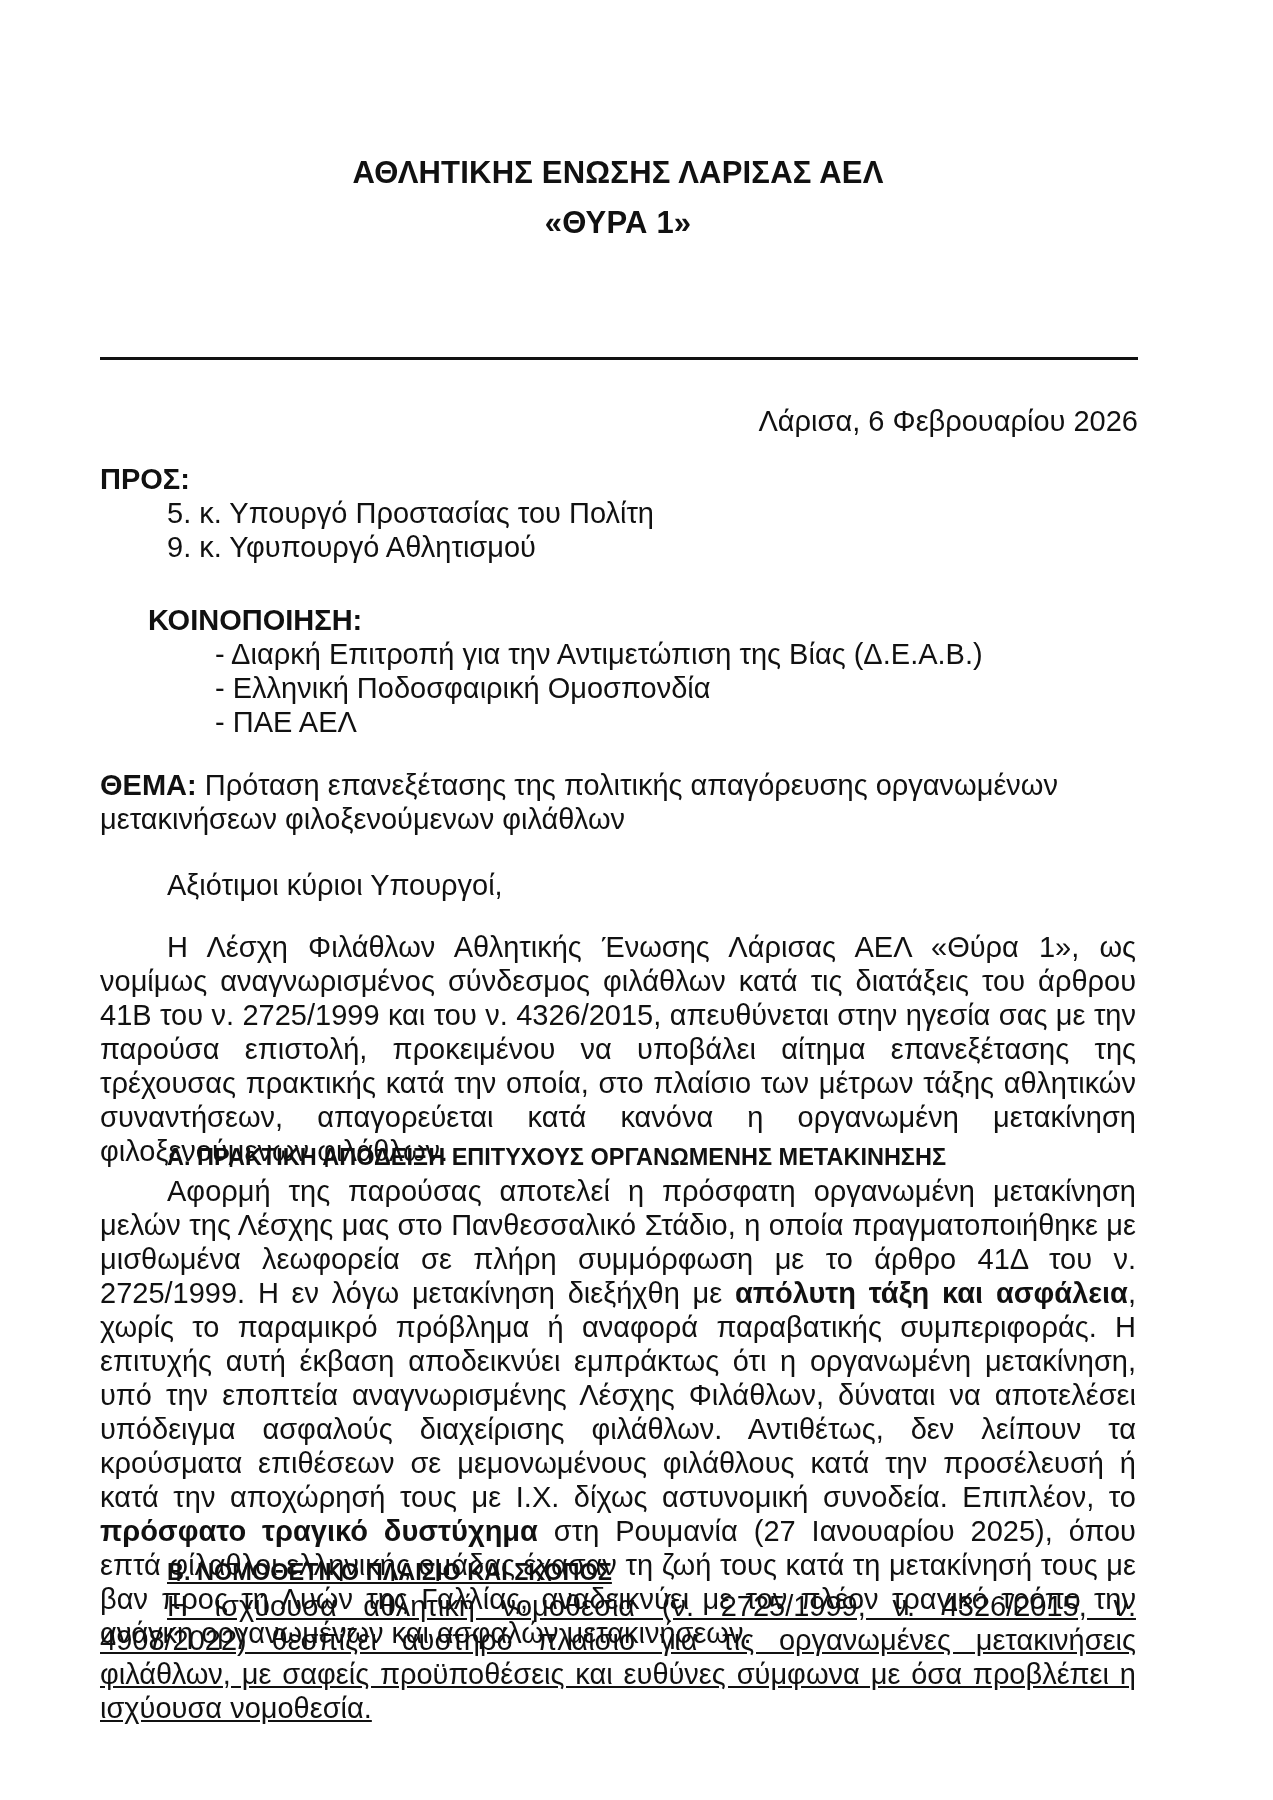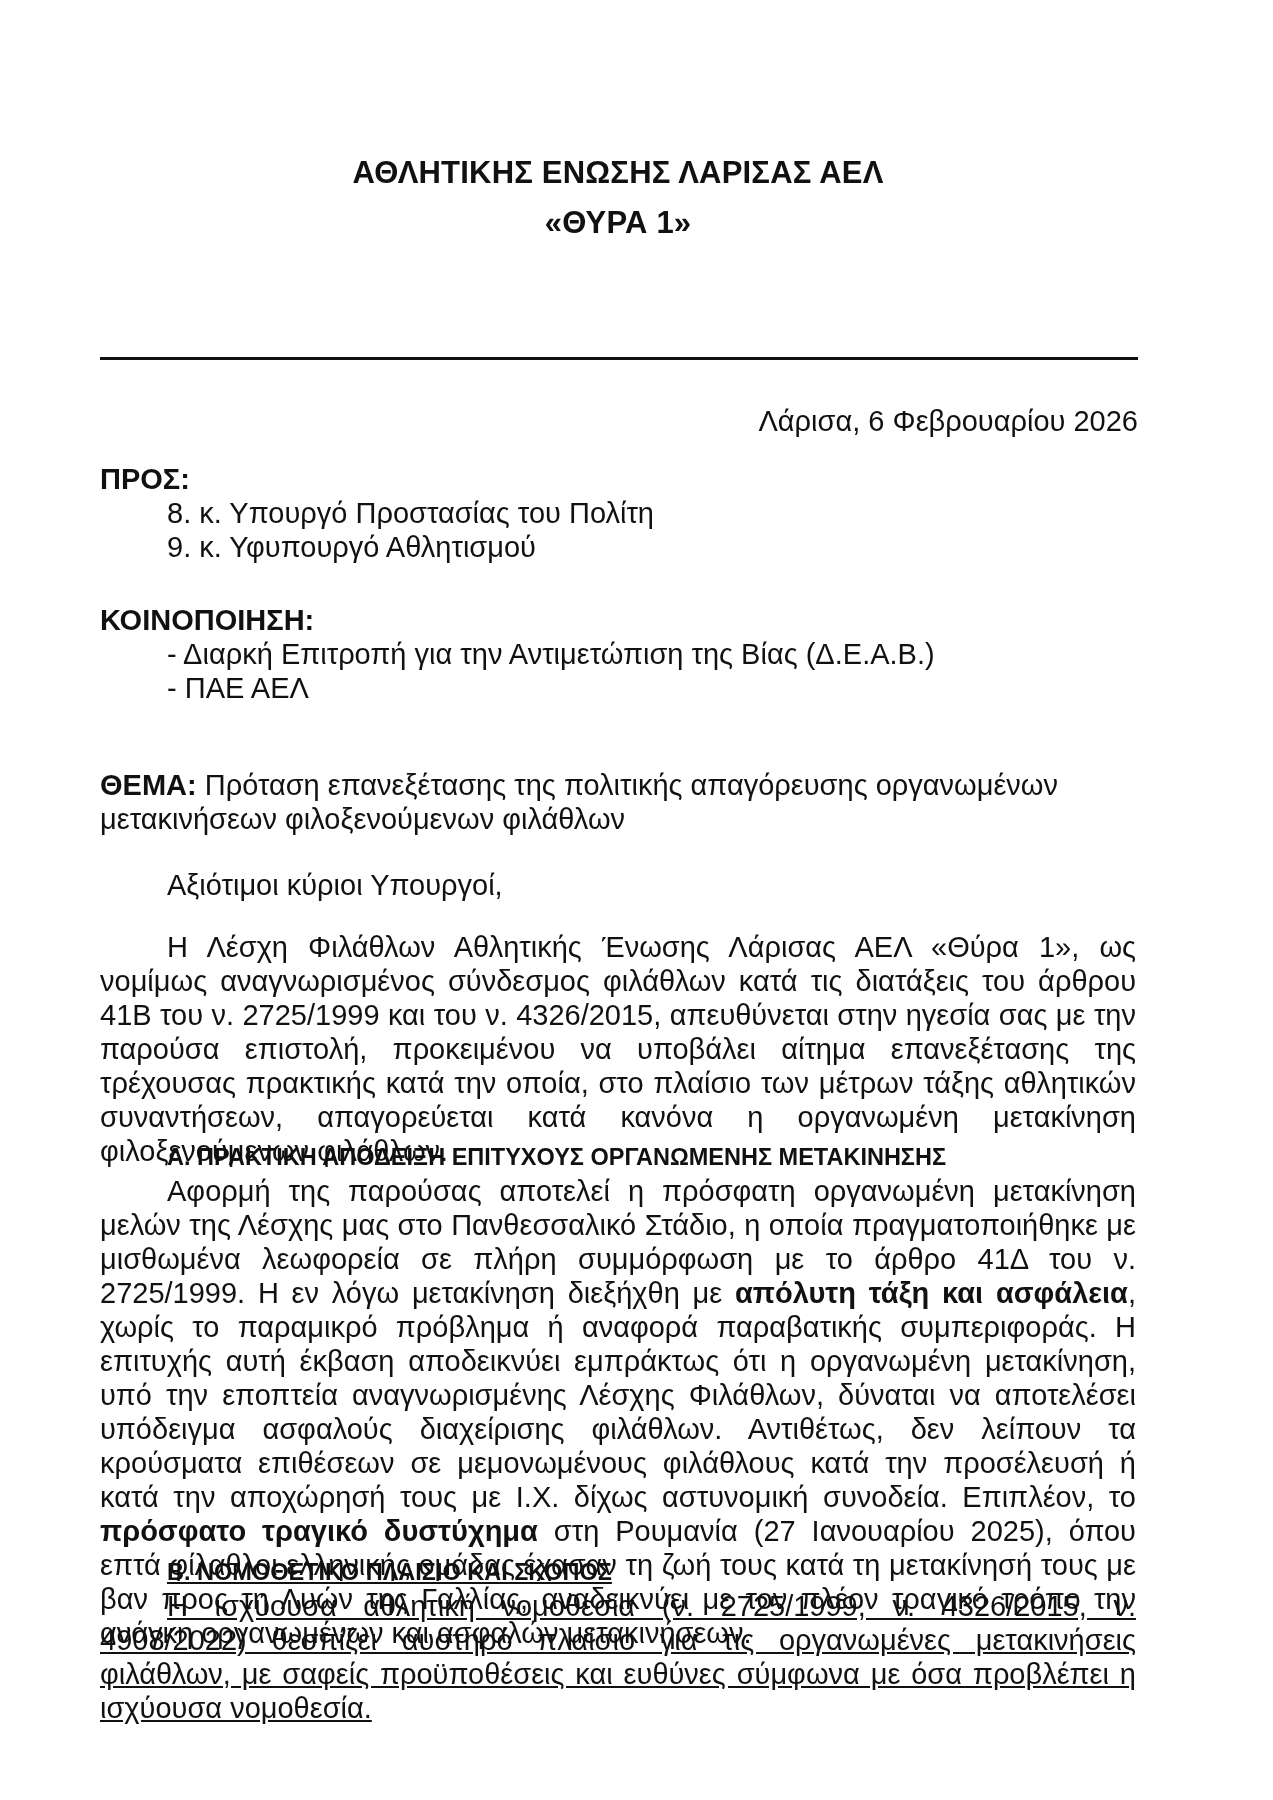--- a/index.html
+++ b/index.html
@@ -30,27 +30,28 @@
     <div>ΑΘΛΗΤΙΚΗΣ ΕΝΩΣΗΣ ΛΑΡΙΣΑΣ ΑΕΛ</div>
     <div>«ΘΥΡΑ 1»</div>
   </div>
 
   <div class="rule"></div>
 
   <div class="date txt">Λάρισα, 6 Φεβρουαρίου 2026</div>
 
   <div class="block txt" style="top:462px;">
     <div class="lbl">ΠΡΟΣ:</div>
-    <div class="ind">8. κ. Υπουργό Προστασίας του Πολίτη</div>
+    <div class="ind">5. κ. Υπουργό Προστασίας του Πολίτη</div>
     <div class="ind">9. κ. Υφυπουργό Αθλητισμού</div>
   </div>
 
-  <div class="block txt" style="top:603px;">
+  <div class="block txt" style="top:603px;margin-left:48px;">
     <div class="lbl">ΚΟΙΝΟΠΟΙΗΣΗ:</div>
     <div class="ind">- Διαρκή Επιτροπή για την Αντιμετώπιση της Βίας (Δ.Ε.Α.Β.)</div>
+    <div class="ind">- Ελληνική Ποδοσφαιρική Ομοσπονδία</div>
     <div class="ind">- ΠΑΕ ΑΕΛ</div>
   </div>
 
   <div class="block txt" style="top:768px; width:1030px;">
     <span class="lbl">ΘΕΜΑ:</span><span> Πρόταση επανεξέτασης της πολιτικής απαγόρευσης οργανωμένων μετακινήσεων φιλοξενούμενων φιλάθλων</span>
   </div>
 
   <div class="block txt ind" style="top:868px;">Αξιότιμοι κύριοι Υπουργοί,</div>
 
   <div class="block txt just" style="top:930px;">

